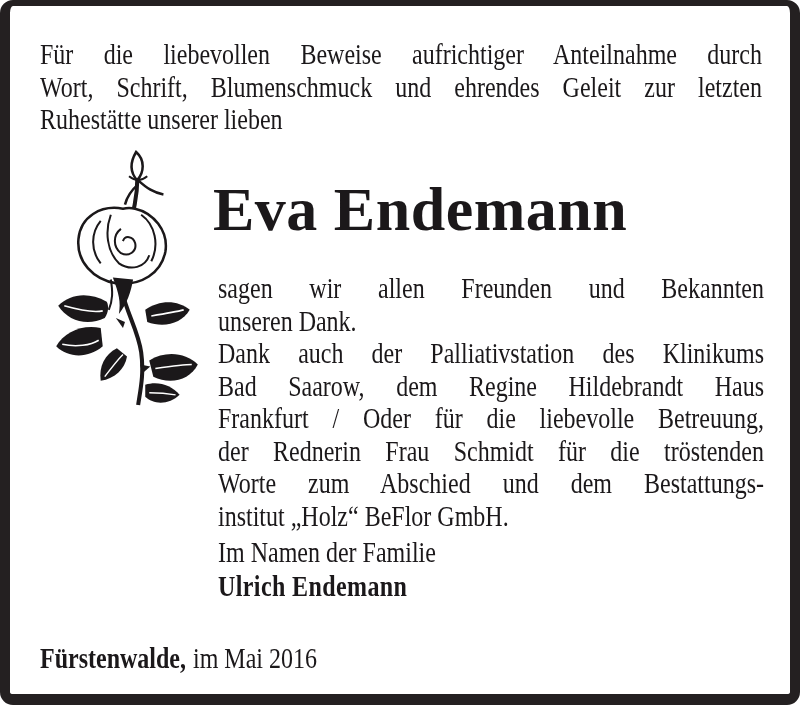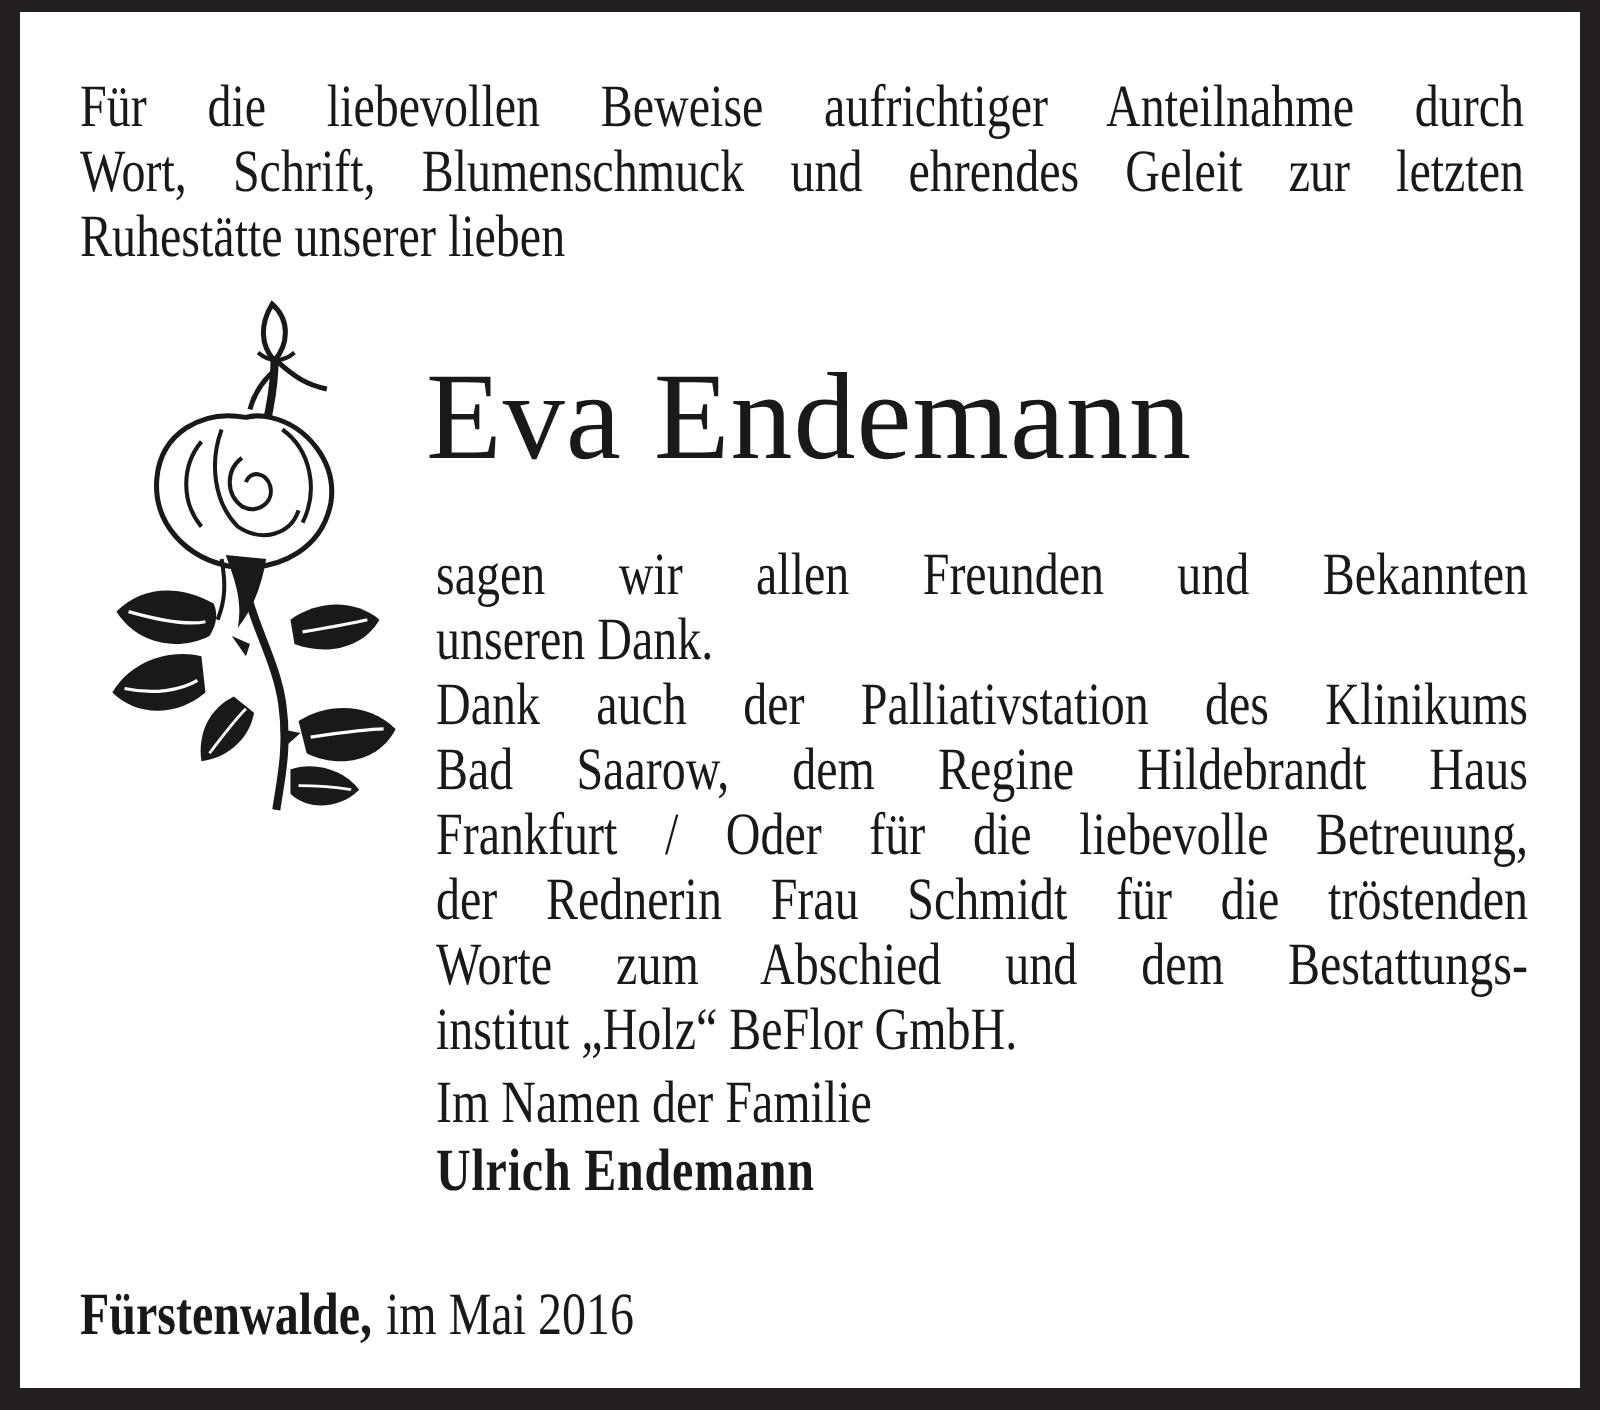--- a/index.html
+++ b/index.html
@@ -9,41 +9,42 @@
     height: 705px;
     box-sizing: border-box;
     background: #ffffff;
     border-left: 10px solid #242021;
     border-right: 10px solid #242021;
     border-top: 6px solid #242021;
     border-bottom: 11px solid #242021;
     overflow: hidden;
     font-family: "Liberation Serif", "DejaVu Serif", serif;
     color: #1b181a;
+    border-radius: 13px;
   }
   .stretchy { transform: scaleY(1.25); transform-origin: 0 0; }
 
   .intro {
     position: absolute;
     left: 30px; top: 32px; width: 722px;
     font-size: 24px; line-height: 26px;
   }
   .line-j { text-align: justify; text-align-last: justify; }
   .line-l { text-align: left; }
 
   .rose {
     position: absolute;
     left: 30px; top: 144px; width: 172px; height: 258px;
   }
   .rose svg { width: 100%; height: 100%; }
 
   .deceased-name {
     position: absolute;
     left: 203px; top: 172px;
-    font-size: 62px; font-weight: normal; line-height: 1;
+    font-size: 62px; font-weight: bold; line-height: 1;
     letter-spacing: 0.5px;
     white-space: nowrap;
   }
 
   .body-block {
     position: absolute;
     left: 208px; top: 266px; width: 546px;
     font-size: 24px; line-height: 26px;
   }
 

